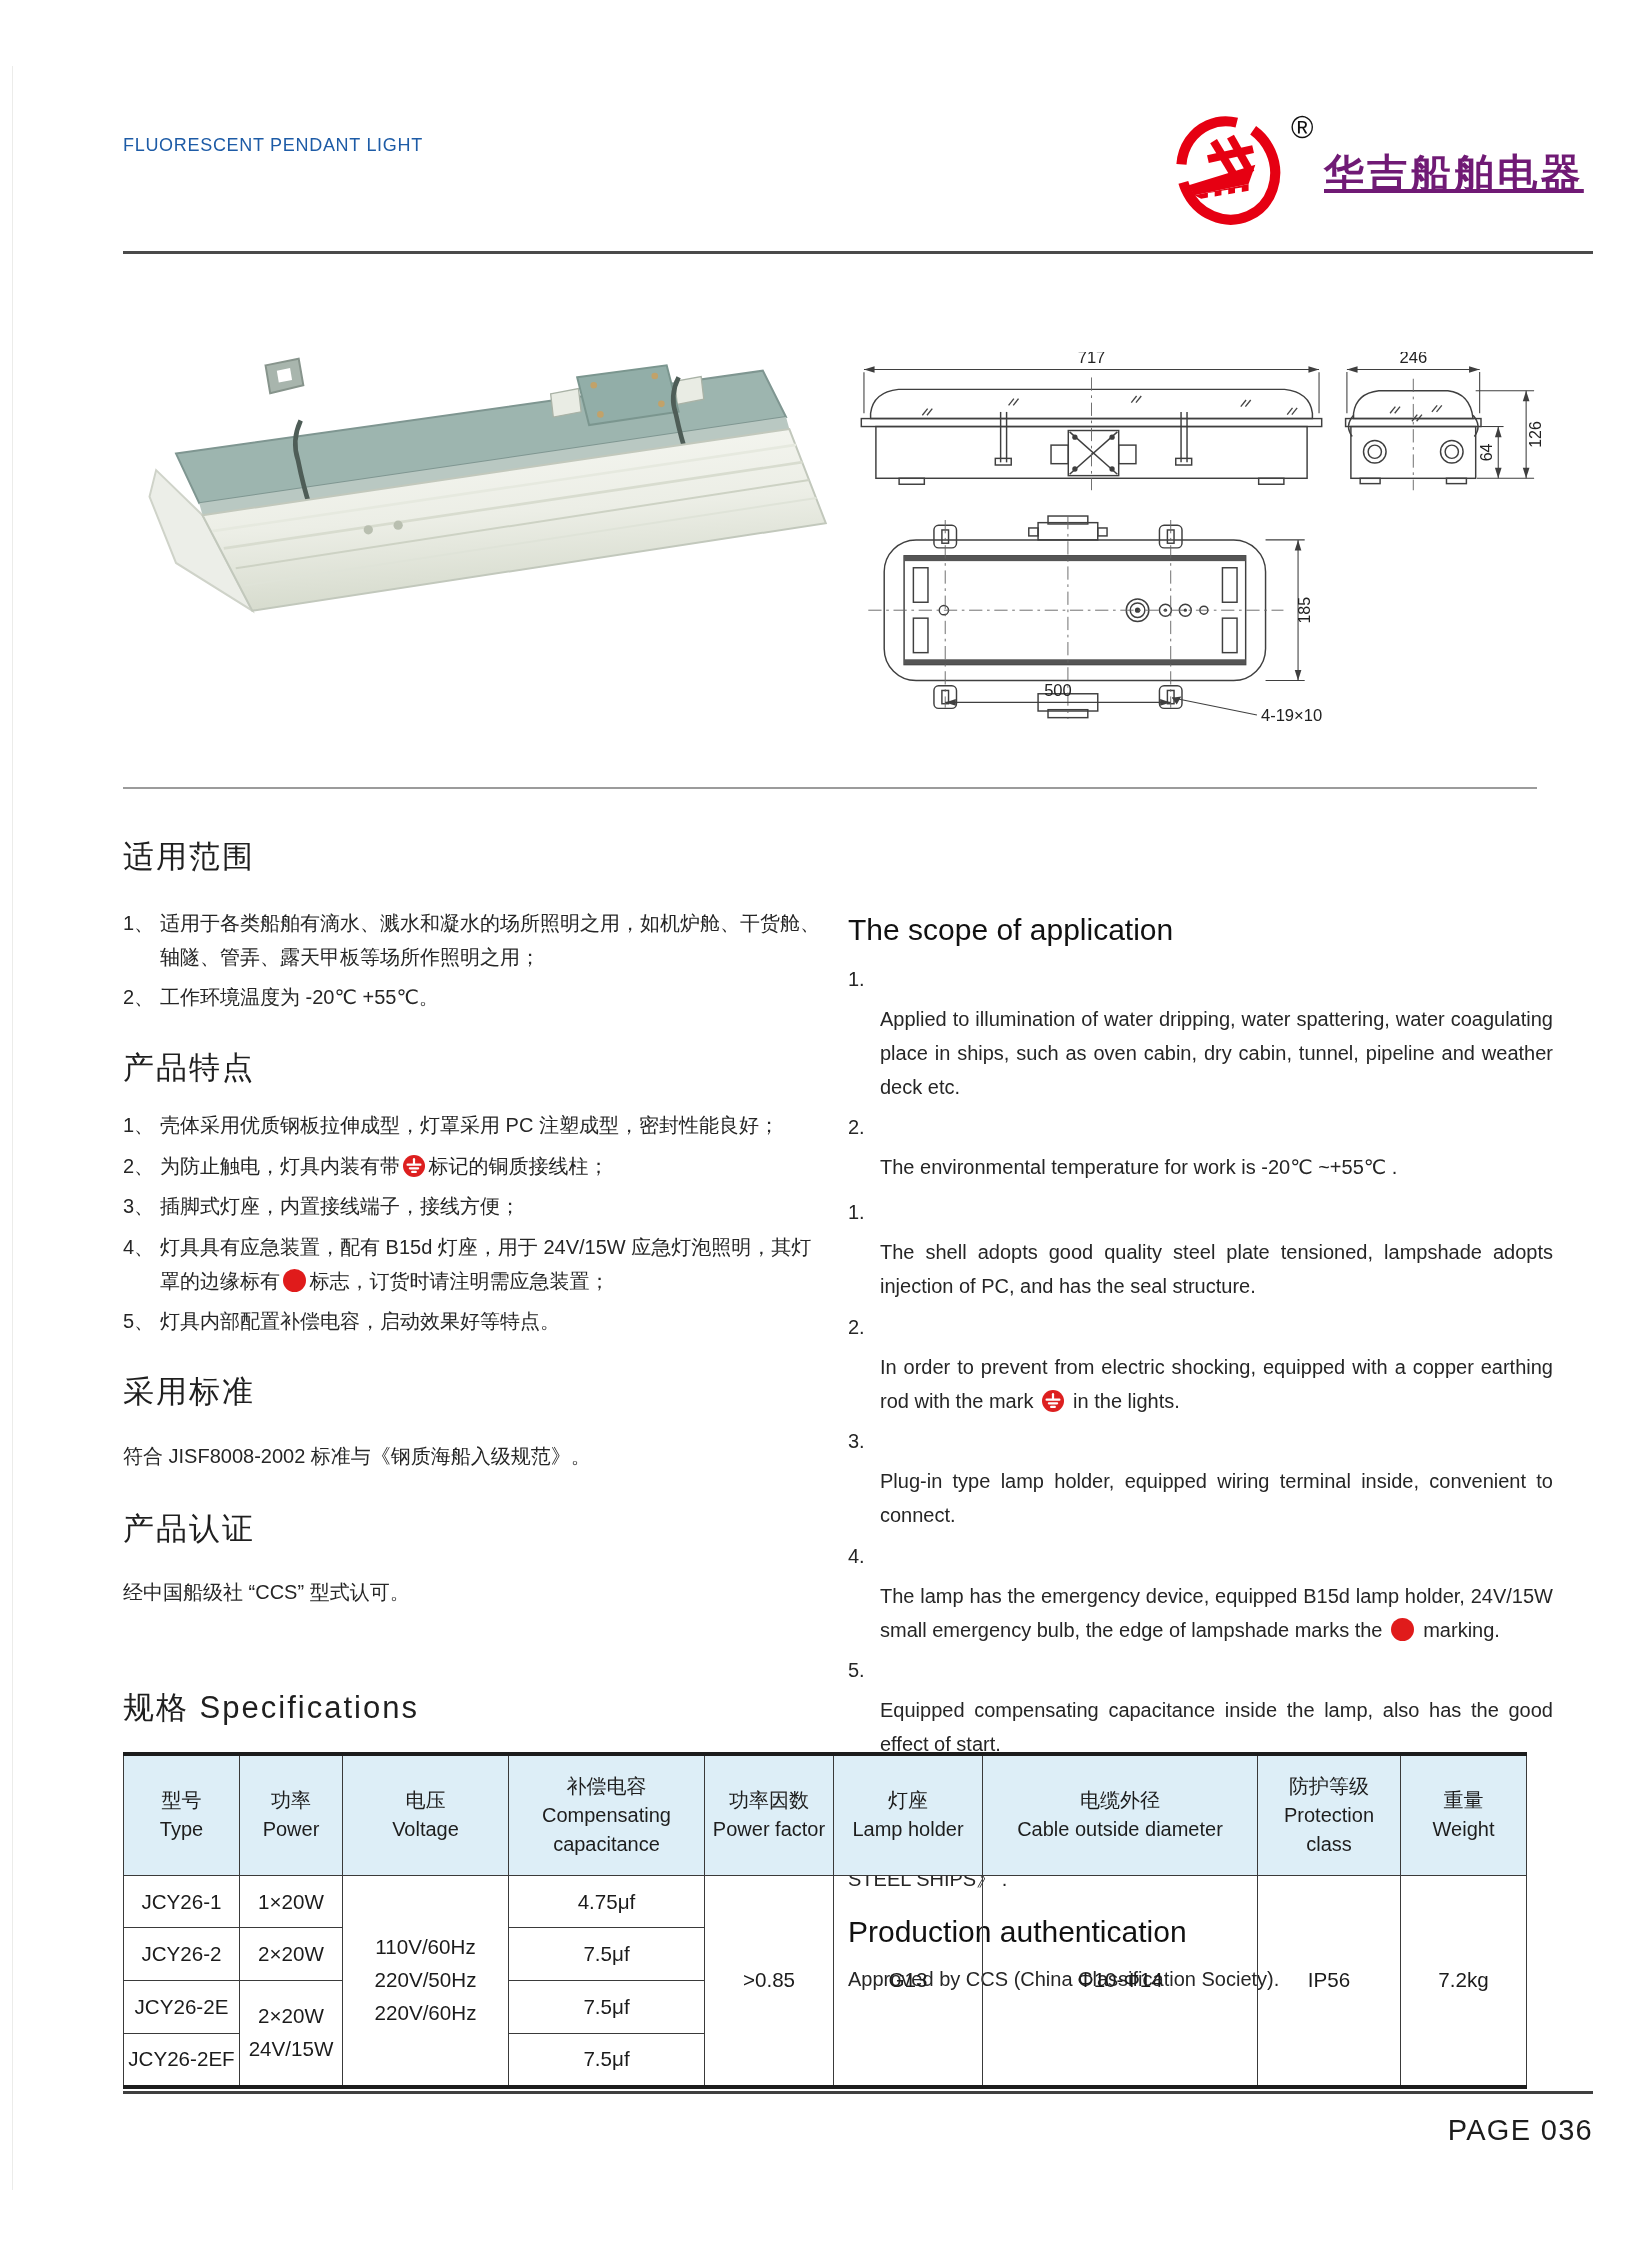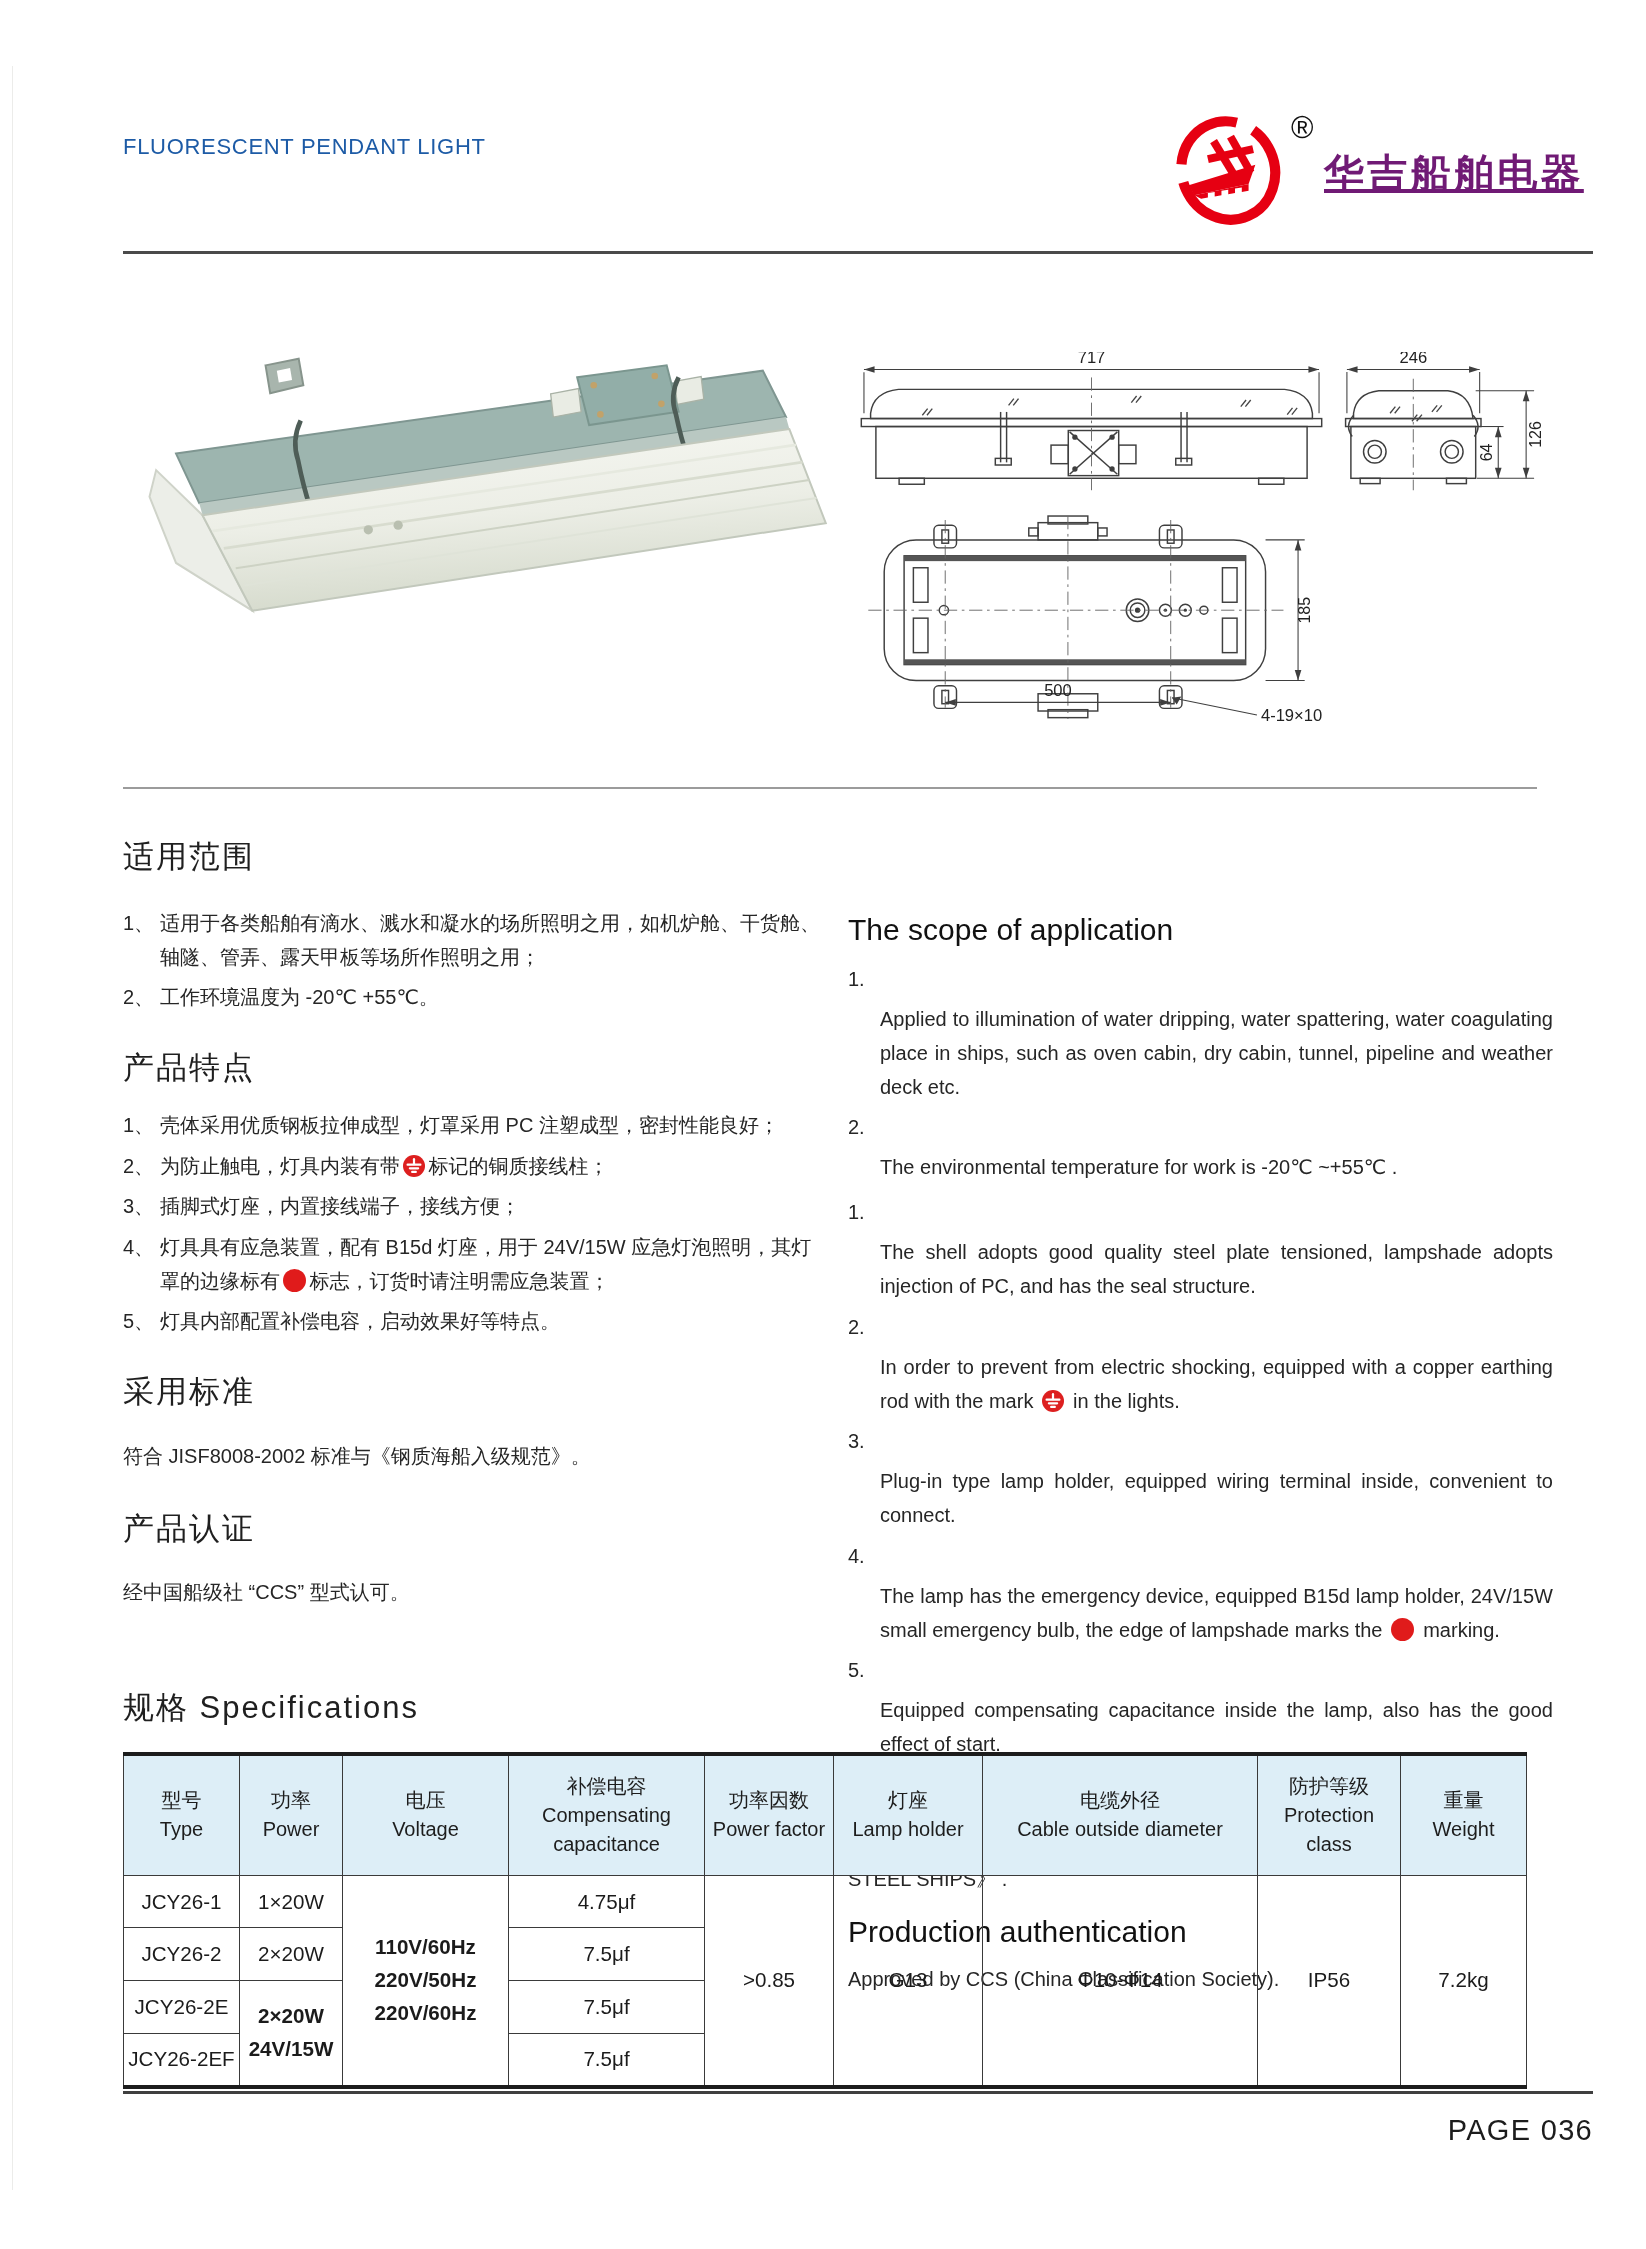--- a/index.html
+++ b/index.html
@@ -6,21 +6,21 @@
   body{
     width:1647px;height:2250px;position:relative;background:#ffffff;
     font-family:"Liberation Sans","DejaVu Sans",sans-serif;color:#222;
     overflow:hidden;
   }
   .abs{position:absolute;}
   .edge-line{left:12px;top:66px;width:0.7px;height:2124px;background:#ececea;}
 
   
   .title-zh{font-size:41px;font-weight:700;color:#1d5ba6;letter-spacing:2px;line-height:1;}
-  .title-en{font-size:22px;font-weight:500;color:#1d5ba6;letter-spacing:0.7px;margin-top:9.3px;line-height:1;}
+  .title-en{font-size:18px;font-weight:500;color:#1d5ba6;letter-spacing:0.7px;margin-top:9.3px;line-height:1;}
   .brand-text{font-size:40px;font-weight:700;color:#701a75;letter-spacing:3.3px;line-height:1;text-decoration:underline;}
   .reg-mark{font-size:30.5px;color:#111;line-height:1;}
   .rule{background:#4a4a4a;}
   .rule-light{background:#9b9b9b;}
 
   
   .h-zh{font-size:31px;font-weight:500;color:#1f1f1f;letter-spacing:2px;line-height:1.25;}
   .h-en{font-size:30px;font-weight:400;color:#111;line-height:1.25;}
 
   
@@ -39,21 +39,21 @@
 
   
   table.specs{border-collapse:collapse;width:1404px;table-layout:fixed;margin-top:24px;
     border-top:4.6px solid #1c1c1c;border-bottom:4.6px solid #1c1c1c;}
   table.specs th{
     background:#ddeef7;font-weight:400;font-size:20px;color:#1d1d1d;
     padding:16px 4px;white-space:pre-line;line-height:1.45;border:1.3px solid #3a3a3a;}
   table.specs td{
     font-size:20.6px;color:#1b1b1b;text-align:center;vertical-align:middle;
     height:49px;border:1.3px solid #3a3a3a;padding:1.3px 4px;}
-  .preline{white-space:pre-line;line-height:1.6;font-weight:bold;}
+  .preline{white-space:pre-line;line-height:1.6;}
 
   
   .footer-line{background:#3f3f3f;}
   .page-num{font-size:29px;color:#1c1c1c;letter-spacing:1.3px;}
 
   
   .draw text{font-family:"Liberation Sans","DejaVu Sans",sans-serif;fill:#222;}
 </style>
 </head>
 <body>

